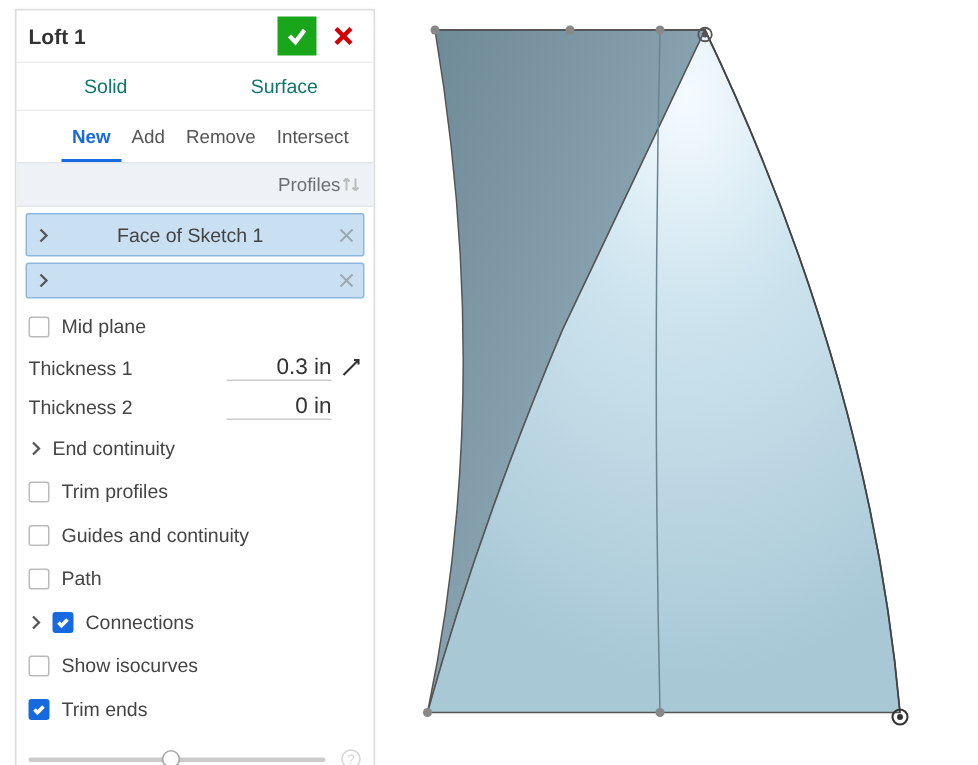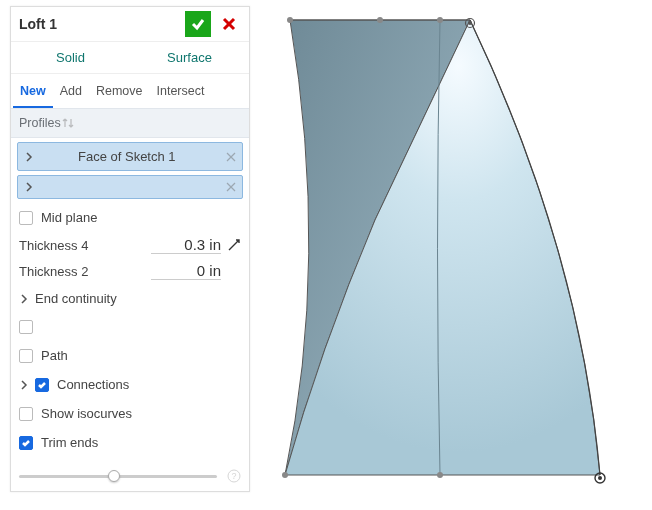--- a/index.html
+++ b/index.html
@@ -11,23 +11,23 @@
   .ok-btn { width: 26px; height: 26px; background: #1aa61a; display: flex; align-items: center; justify-content: center; margin-right: 6px; cursor: pointer; }
   .ok-btn svg { stroke: #fff; stroke-width: 3; fill: none; }
   .x-btn { width: 24px; height: 24px; display: flex; align-items: center; justify-content: center; cursor: pointer; }
   .x-btn svg { stroke: #d40000; stroke-width: 3; fill: none; }
 
   .tabs1 { display: flex; border-top: 1px solid #eee; }
   .tab { flex: 1; text-align: center; font-size: 13px; padding: 8px 0; color: #0f766e; cursor: pointer; }
   .tab.active { color: #1769e0; border-bottom: 2px solid #1769e0; }
   .tabs2 { display: flex; border-top: 1px solid #eee; padding: 2px 2px 0 2px;}
   .tab2 { text-align: center; font-size: 12.5px; padding: 8px 7px; color: #555; cursor: pointer; }
-  .tab2.active { color: #1769e0; border-bottom: 2px solid #1769e0; font-weight: 700; }
-
-  .section-hdr { display: flex; align-items: center; justify-content: flex-start; background: #eef2f6; padding: 7px 8px; font-size: 12.5px; color: #6a6f75; border-top: 1px solid #e1e6ec; border-bottom: 1px solid #e1e6ec; }
+  .tab2.active { color: #1769e0; border-bottom: 2px solid #1769e0; font-weight: 700; margin-left: 28px; }
+
+  .section-hdr { display: flex; align-items: center; justify-content: flex-end; background: #eef2f6; padding: 7px 8px; font-size: 12.5px; color: #6a6f75; border-top: 1px solid #e1e6ec; border-bottom: 1px solid #e1e6ec; }
   .sort-ico { width: 14px; height: 14px; opacity: 0.5; }
 
   .profile-row { display: flex; align-items: center; background: #c9dff2; border: 1px solid #8cb8e0; margin: 4px 6px; padding: 6px 6px; font-size: 13px; color: #444; border-radius: 2px; cursor: pointer; gap: 40px; }
   .profile-row .chev { margin-right: 4px; }
   .profile-row .x { margin-left: auto; opacity: 0.45; }
 
   .opt-row { display: flex; align-items: center; padding: 7px 8px; font-size: 13px; color: #444; }
   .cb { width: 14px; height: 14px; border: 1.5px solid #bbb; border-radius: 2px; margin-right: 8px; display: inline-flex; align-items: center; justify-content: center; flex-shrink: 0; cursor: pointer; }
   .cb.checked { background: #1769e0; border-color: #1769e0; }
   .cb.checked svg { stroke: #fff; stroke-width: 2.5; fill: none; }
@@ -103,41 +103,46 @@
         <line x1="9" y1="1" x2="1" y2="9" stroke="#666" stroke-width="1.3"></line>
       </svg>
   </div>
 
   <div class="opt-row">
     <span class="cb"></span>
     <span>Mid plane</span>
   </div>
 
   <div class="field-row">
-    <span class="label">Thickness 4</span>
+    <span class="label">Thickness 1</span>
     <input class="value" value="0.3 in" style="">
     <svg class="arrow-ico" width="14" height="14" viewBox="0 0 14 14">
         <path d="M2 12 L12 2 M9 2 H12 V5" stroke="#333" stroke-width="1.4" fill="none"></path>
       </svg>
   </div>
   <div class="field-row">
     <span class="label">Thickness 2</span>
     <input class="value" value="0 in" style="">
     <span style="width:20px"></span>
   </div>
 
   <div class="opt-row">
     <svg class="chev-sm" width="10" height="10" viewBox="0 0 10 10">
         <polyline points="3,1 7,5 3,9" stroke="#555" stroke-width="1.5" fill="none"></polyline>
       </svg>
     <span>End continuity</span>
   </div>
 
   <div class="opt-row">
     <span class="cb"></span>
+    <span>Trim profiles</span>
+  </div>
+  <div class="opt-row">
+    <span class="cb"></span>
+    <span>Guides and continuity</span>
   </div>
   <div class="opt-row">
     <span class="cb"></span>
     <span>Path</span>
   </div>
   <div class="opt-row">
     <svg class="chev-sm" width="10" height="10" viewBox="0 0 10 10">
         <polyline points="3,1 7,5 3,9" stroke="#555" stroke-width="1.5" fill="none"></polyline>
       </svg>
     <span class="cb checked">

